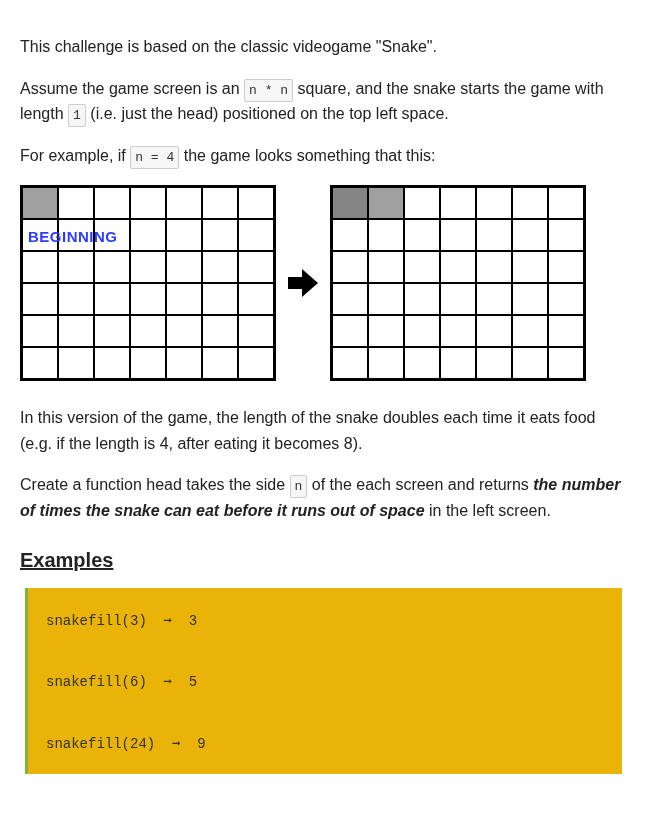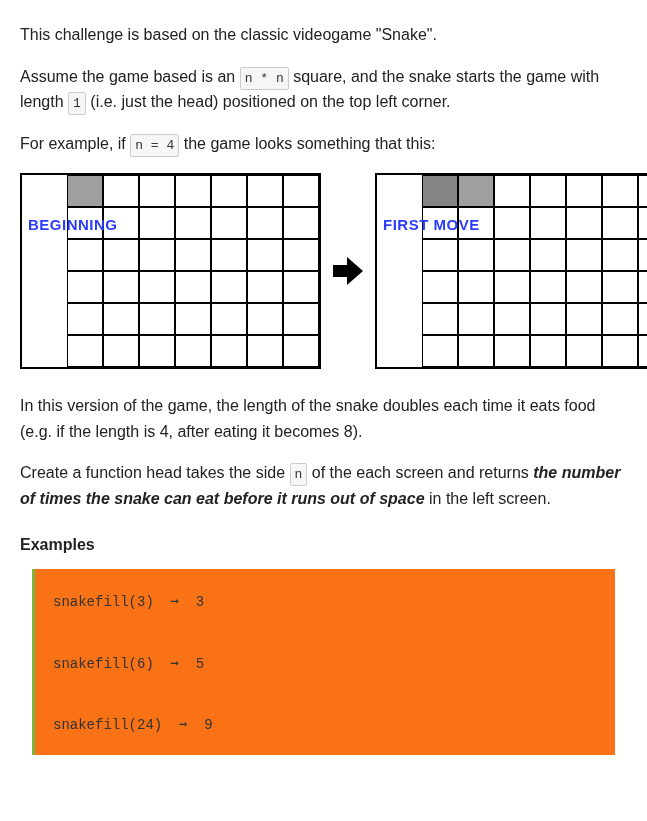--- a/index.html
+++ b/index.html
@@ -6,46 +6,45 @@
     margin: 0;
     padding: 18px 20px;
     font-family: "Segoe UI", "Helvetica Neue", Arial, sans-serif;
     font-size: 16px;
     color: #222;
     line-height: 1.6;
     width: 647px;
     box-sizing: border-box;
     background: #fff;
   }
-  p { margin: 4px 0 16px 0; }
+  p { margin: 16px 0 16px 0; }
   code.inline {
     font-family: Consolas, "Courier New", monospace;
     font-size: 13px;
     background: #f6f6f6;
     border: 1px solid #ccc;
     padding: 3px 4px;
     border-radius: 2px;
     color: #333;
   }
   em.boldital { font-style: italic; font-weight: 700; }
-  h3 { font-size: 16px; font-weight: 700; margin: 20px 0 12px 0; }
+  h3 { font-size: 20px; font-weight: 700; margin: 20px 0 12px 0; text-decoration: underline; }
 
   .diagram {
     display: flex;
     align-items: center;
     gap: 12px;
     margin: 12px 0 24px 0;
   }
   .board {
     position: relative;
     display: grid;
     grid-template-columns: repeat(7, 36px);
     grid-template-rows: repeat(6, 32px);
     border: 2px solid #000;
-    padding-left: 45px;
   }
   .board .cell {
     border: 1px solid #000;
     box-sizing: border-box;
     background: #fff;
   }
   .board .cell.snake { background: #9f9f9f; }
   .board .cell.snake-head { background: #848484; }
   .board .label {
     position: absolute;
@@ -55,38 +54,38 @@
     font-size: 15px;
     font-weight: 700;
     letter-spacing: 0.5px;
     color: #2b3cff;
     white-space: nowrap;
     pointer-events: none;
   }
   .arrow svg { display: block; }
 
   pre.example {
-    background: #f97316;
+    background: #eab308;
     border-left: 3px solid #7cb342;
-    margin: 12px;
+    margin: 5px;
     padding: 18px 18px 14px 18px;
     font-family: Consolas, "Courier New", monospace;
     font-size: 14px;
     line-height: 2.2;
     color: #333;
     white-space: pre;
   }
 </style>
 </head>
 <body>
 
 <p>This challenge is based on the classic videogame "Snake".</p>
 
 <p>
-  <span>Assume the game based is an </span><code class="inline">n * n</code><span> square, and the snake starts the game with length </span><code class="inline">1</code><span> (i.e. just the head) positioned on the top left corner.</span>
+  <span>Assume the game screen is an </span><code class="inline">n * n</code><span> square, and the snake starts the game with length </span><code class="inline">1</code><span> (i.e. just the head) positioned on the top left space.</span>
 </p>
 
 <p>
   <span>For example, if </span><code class="inline">n = 4</code><span> the game looks something that this:</span>
 </p>
 
 <div class="diagram">
   <div class="board" id="board-left">
     <div class="label">BEGINNING</div>
   <div class="cell snake"></div>
@@ -131,21 +130,20 @@
       <div class="cell"></div>
       <div class="cell"></div>
       <div class="cell"></div>
     </div>
   <div class="arrow">
     <svg width="30" height="28" viewBox="0 0 30 28">
       <polygon points="0,8 14,8 14,0 30,14 14,28 14,20 0,20" fill="#000"></polygon>
     </svg>
   </div>
   <div class="board" id="board-right">
-    <div class="label">FIRST MOVE</div>
   <div class="cell snake-head"></div>
       <div class="cell snake"></div>
       <div class="cell"></div>
       <div class="cell"></div>
       <div class="cell"></div>
       <div class="cell"></div>
       <div class="cell"></div>
       <div class="cell"></div>
       <div class="cell"></div>
       <div class="cell"></div>

